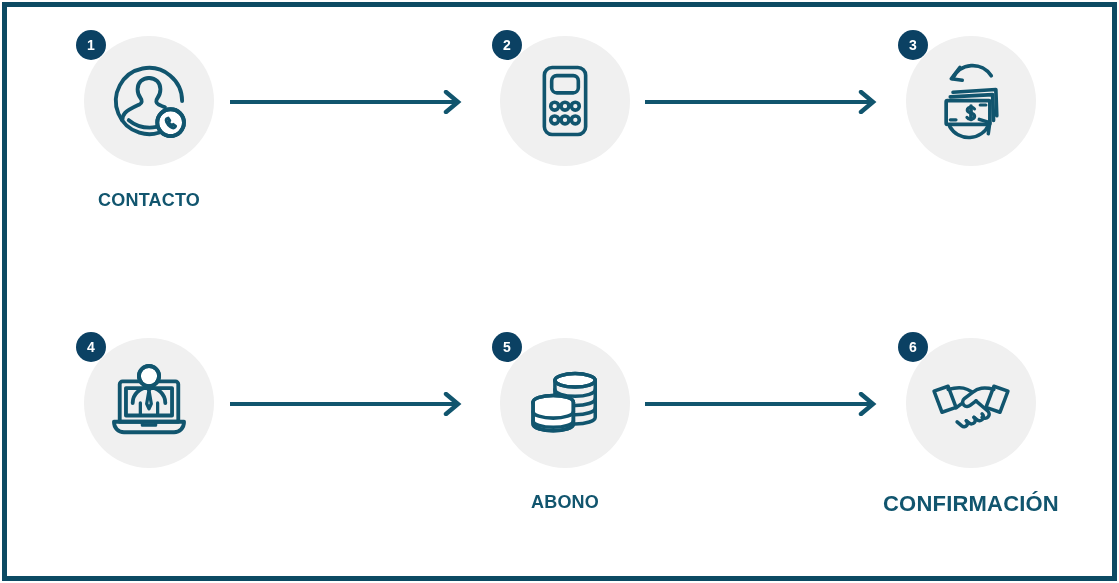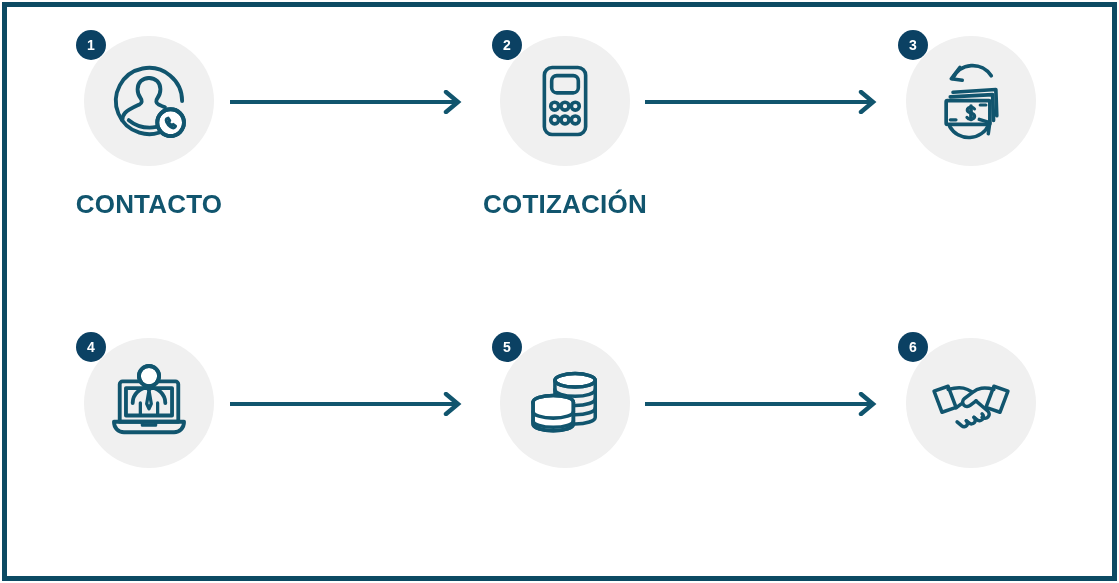--- a/index.html
+++ b/index.html
@@ -86,21 +86,21 @@
     font-weight: bold;
     line-height: 30px;
     text-align: center;
     letter-spacing: 0;
     z-index: 4;
   }
   .step-label {
     margin-top: 25px;
     color: #11556e;
     font-weight: bold;
-    font-size: 26px;
+    font-size: 18px;
     letter-spacing: 0.2px;
     line-height: 1;
     white-space: nowrap;
   }
   .step-label.small {
     font-size: 22px;
   }
 
   
   .arrow {
@@ -147,21 +147,20 @@
             <circle cx="38" cy="56" r="4.6"></circle>
             <circle cx="50" cy="56" r="4.6"></circle>
             <circle cx="62" cy="56" r="4.6"></circle>
             <circle cx="38" cy="72" r="4.6"></circle>
             <circle cx="50" cy="72" r="4.6"></circle>
             <circle cx="62" cy="72" r="4.6"></circle>
           </svg>
         </div>
         <div class="badge">2</div>
       </div>
-      <div class="step-label">COTIZACIÓN</div>
     </div>
 
     <div class="step" style="left:846px; top:36px;">
       <div class="step-circle-wrap">
         <div class="step-disc"></div>
         <div class="step-icon">
           <svg width="92" height="92" viewBox="0 0 100 100" fill="none" stroke="#11556e" stroke-width="4" stroke-linecap="round" stroke-linejoin="round">
 
             <path d="M72 22.5A24 24 0 0 0 30 25.5"></path>
             <polyline points="38,13.5 28.5,25.8 40.5,27.5" stroke-width="3.8"></polyline>
@@ -230,20 +229,21 @@
             <ellipse cx="36" cy="49" rx="24" ry="8" fill="#ffffff"></ellipse>
             <ellipse cx="36" cy="49" rx="24" ry="8"></ellipse>
             <path d="M12 49v26c0 4.4 10.7 8 24 8s24-3.6 24-8V49" fill="#ffffff"></path>
             <path d="M12 49v26c0 4.4 10.7 8 24 8s24-3.6 24-8V49"></path>
             <path d="M12 60c0 4.4 10.7 8 24 8s24-3.6 24-8"></path>
             <path d="M12 71c0 4.4 10.7 8 24 8s24-3.6 24-8"></path>
           </svg>
         </div>
         <div class="badge">5</div>
       </div>
+      <div class="step-label">ABONO</div>
     </div>
 
     <div class="step" style="left:846px; top:338px;">
       <div class="step-circle-wrap">
         <div class="step-disc"></div>
         <div class="step-icon">
           <svg width="88" height="88" viewBox="0 0 100 100" fill="none" stroke="#11556e" stroke-width="4" stroke-linecap="round" stroke-linejoin="round">
 
             <path d="M8 36.5 24 31l9 24-16 5.5z"></path>
 
@@ -257,20 +257,21 @@
 
             <path d="M62.6 62.3c1.9 1.6 2.1 4.5.4 6.3-1.7 1.8-4.5 2-6.4.4l-3.2-2.7"></path>
             <path d="M53.4 66.3c1.8 1.5 2 4.2.4 6-1.6 1.7-4.3 1.9-6.1.4l-3-2.5"></path>
             <path d="M44.7 70.2c1.6 1.4 1.8 3.8.4 5.4-1.5 1.6-3.9 1.7-5.5.4l-5.4-4.6"></path>
 
             <path d="M33 55.5l6-4.6"></path>
           </svg>
         </div>
         <div class="badge">6</div>
       </div>
+      <div class="step-label small">CONFIRMACIÓN</div>
     </div>
 
     <div class="arrow" style="left:230px; top:90px; width:235px;">
       <svg width="235" height="24" viewBox="0 0 235 24" fill="none" stroke="#11556e" stroke-width="4" stroke-linecap="square" stroke-linejoin="miter">
         <line x1="1" y1="12" x2="226" y2="12"></line>
         <polyline points="216,2 228,12 216,22" stroke-linecap="round" stroke-width="4.4"></polyline>
       </svg>
     </div>
 
     <div class="arrow" style="left:645px; top:90px; width:235px;">

